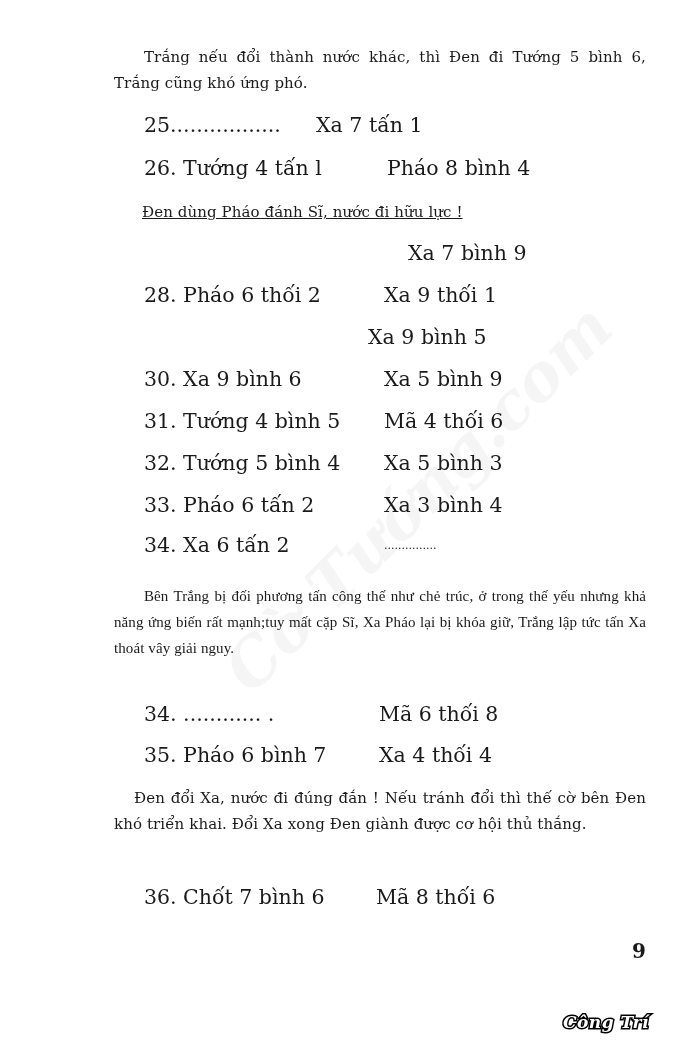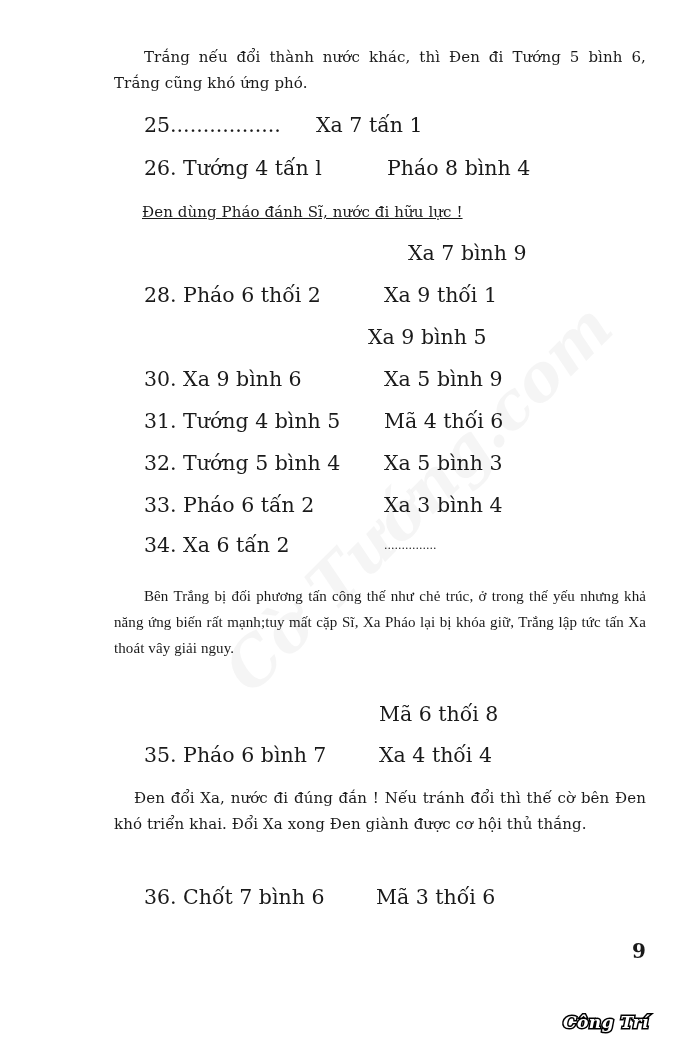--- a/index.html
+++ b/index.html
@@ -77,29 +77,30 @@
     <span class="b" style="left:240px;">Xa 3 bình 4</span>
   </div>
   <div class="move-row" style="top:533px;">
     <span class="w">34. Xa 6 tấn 2</span>
     <span class="b" style="left:240px; font-size:11px; top:6px;">...............</span>
   </div>
 
   <div class="para" style="top:583px;font-family:Liberation Serif, serif;"><span class="first"></span><span>Bên Trắng bị đối phương tấn công thế như chẻ trúc, ở trong thế yếu nhưng khả năng ứng biến rất mạnh;tuy mất cặp Sĩ, Xa Pháo lại bị khóa giữ, Trắng lập tức tấn Xa thoát vây giải nguy.</span></div>
 
   <div class="move-row" style="top:702px;">
+    <span class="w">34. ............ .</span>
     <span class="b" style="left:235px;">Mã 6 thối 8</span>
   </div>
   <div class="move-row" style="top:743px;">
     <span class="w">35. Pháo 6 bình 7</span>
     <span class="b" style="left:235px;">Xa 4 thối 4</span>
   </div>
 
   <div class="para" style="top:785px;"><span class="first" style="width:20px"></span><span>Đen đổi Xa, nước đi đúng đắn ! Nếu tránh đổi thì thế cờ bên Đen khó triển khai. Đổi Xa xong Đen giành được cơ hội thủ thắng.</span></div>
 
   <div class="move-row" style="top:885px;">
     <span class="w">36. Chốt 7 bình 6</span>
-    <span class="b" style="left:232px;">Mã 3 thối 6</span>
+    <span class="b" style="left:232px;">Mã 8 thối 6</span>
   </div>
 
   <div class="page-number">9</div>
   <div class="publisher-logo">Công Trí</div>
 </div>
 
 </body></html>

